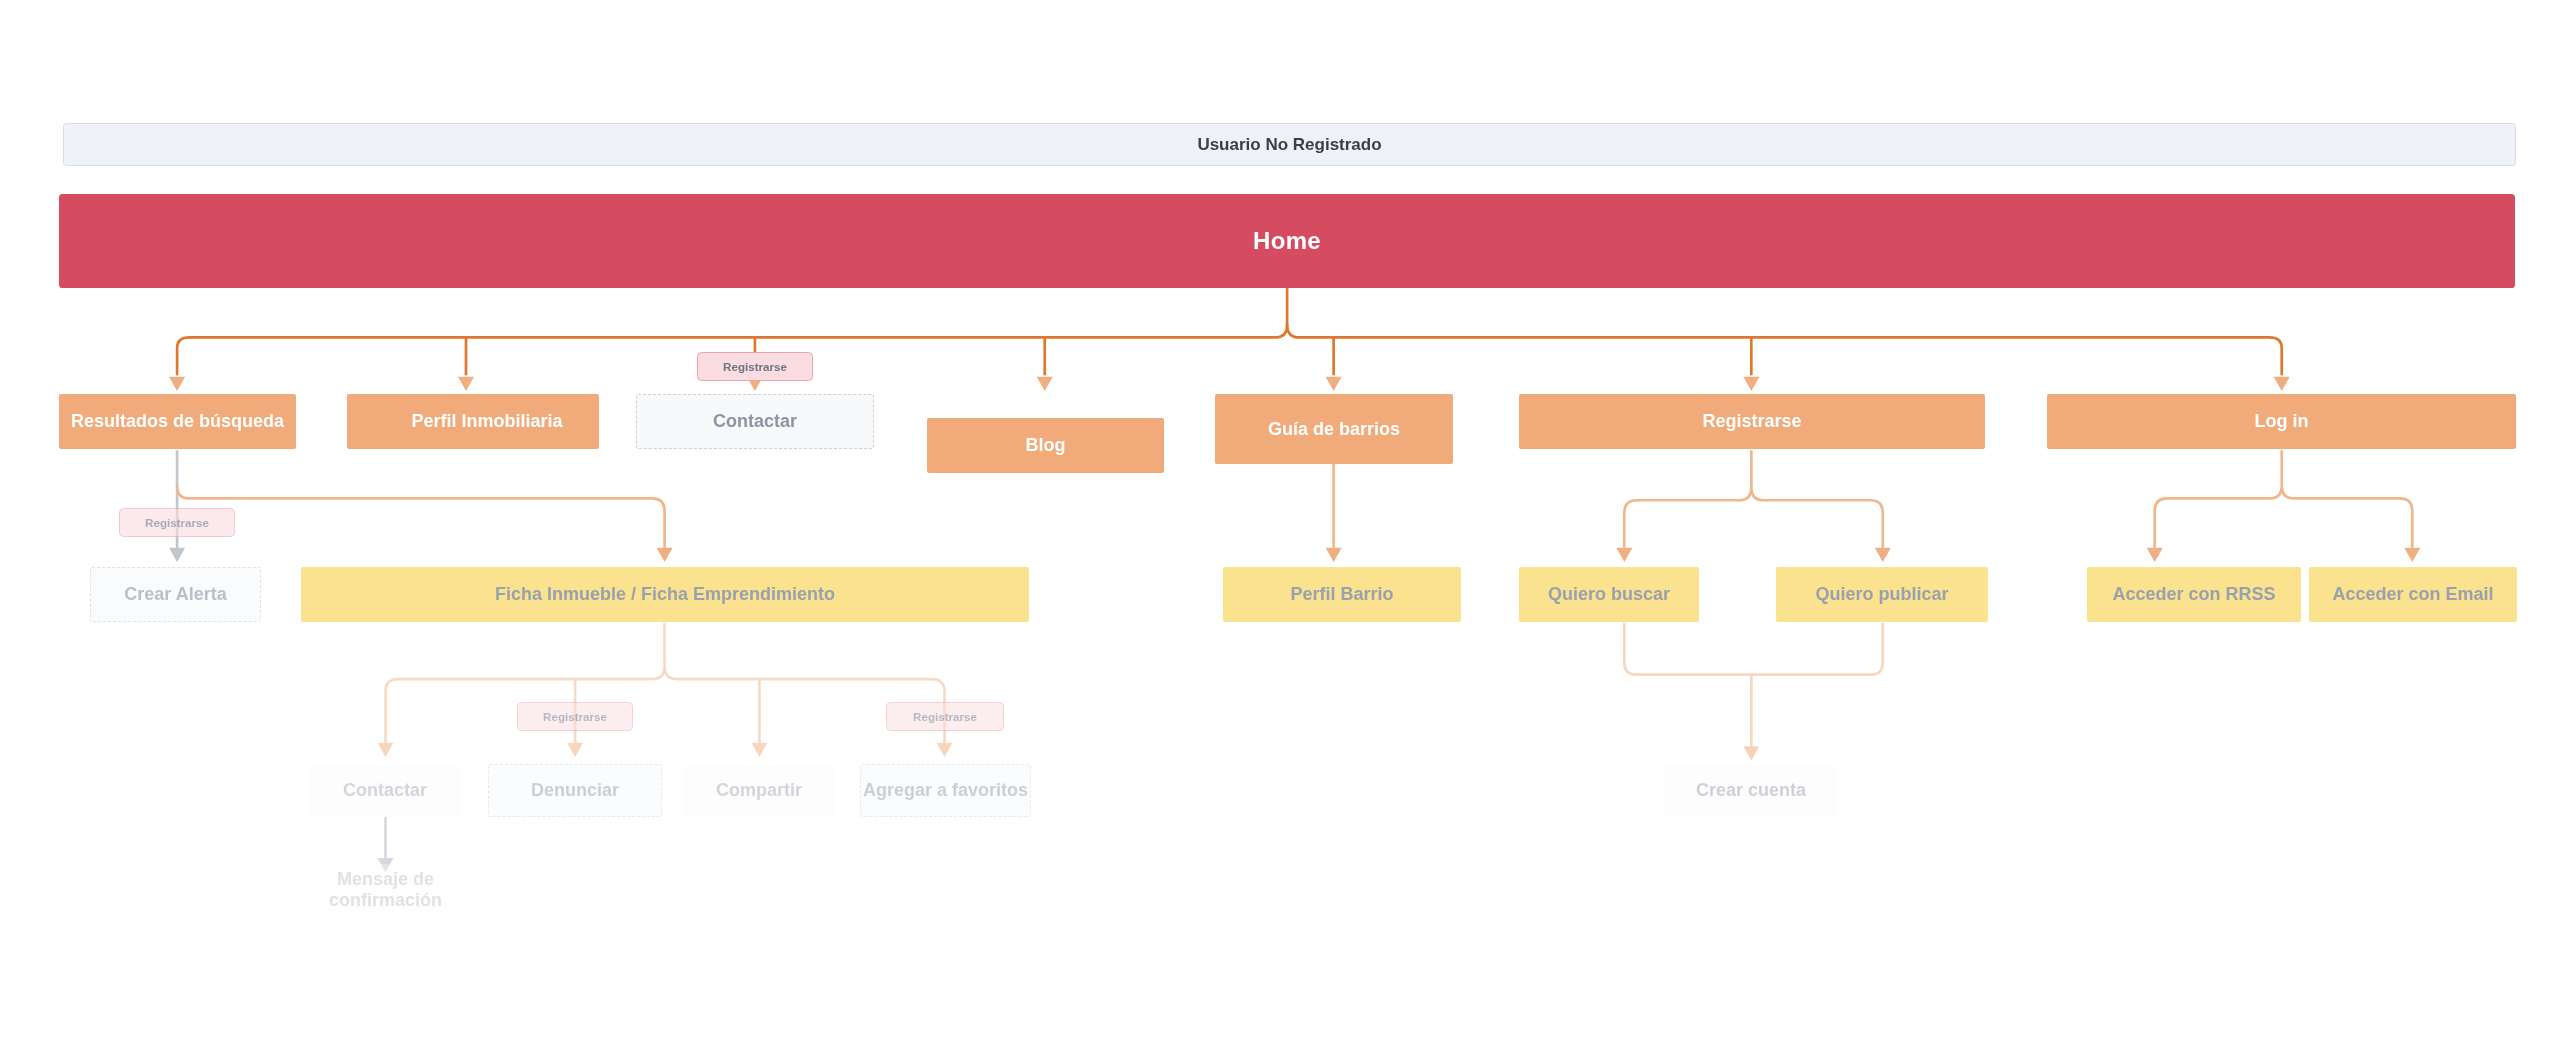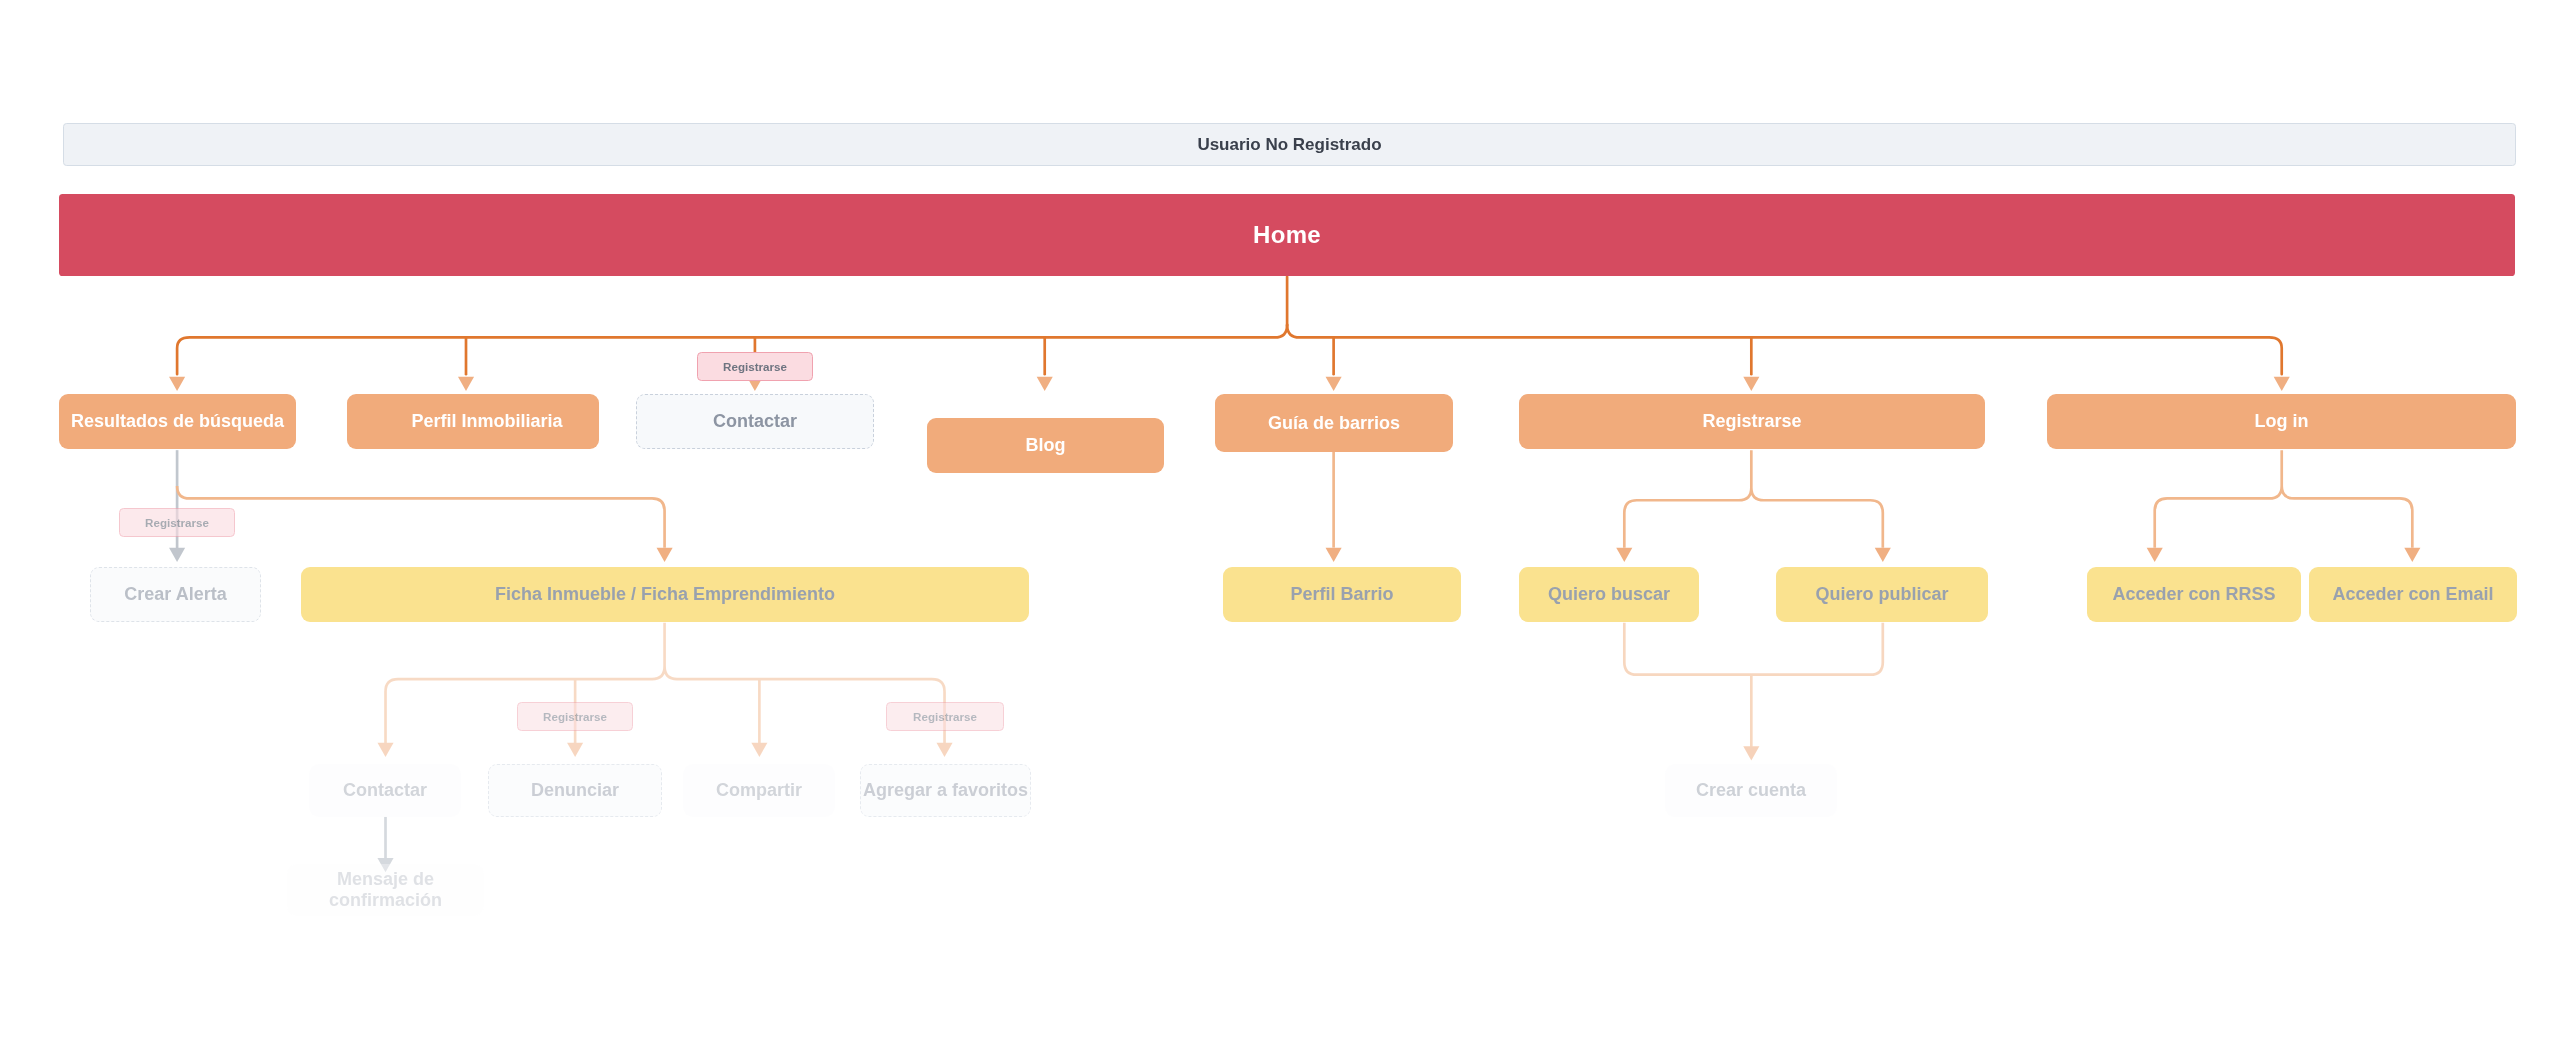--- a/index.html
+++ b/index.html
@@ -3,28 +3,28 @@
 <meta charset="utf-8">
 <style>
   html,body{margin:0;padding:0;background:#ffffff;}
   .canvas{
     position:relative;width:2576px;height:1047px;background:#ffffff;overflow:hidden;
     font-family:"Liberation Sans",sans-serif;
   }
   .connectors{position:absolute;left:0;top:0;width:2576px;height:1047px;}
   .node{
     position:absolute;display:flex;align-items:center;justify-content:center;
-    box-sizing:border-box;border-radius:9px;text-align:center;
+    box-sizing:border-box;border-radius:2px;text-align:center;
   }
   .topbar{
     left:63px;top:123px;width:2453px;height:43px;border-radius:3.6px;
     background:#EFF2F6;border:0.9px solid #D5DDE6;color:#3A404C;font-size:17px;font-weight:700;
   }
   .home{
-    left:59px;top:194px;width:2456px;height:82px;border-radius:3.6px;
+    left:59px;top:194px;width:2456px;height:94px;border-radius:3.6px;
     background:#D54B60;color:#ffffff;font-size:24px;font-weight:700;letter-spacing:0.3px;
   }
   .orange{background:#F1AB7B;color:#ffffff;font-size:18px;font-weight:700;}
   .yellow{background:#FAE28F;color:#99A1AE;font-size:18px;font-weight:700;}
   .ghost{
     background:#F7F9FB;border:1.8px dashed #C9D1DC;color:#8D95A3;font-size:18px;font-weight:700;
   }
   .plain{background:#FDFDFE;color:#A6ACB7;font-size:18px;font-weight:700;}
   .badge{
     position:absolute;display:flex;align-items:center;justify-content:center;
@@ -132,21 +132,21 @@
   </div>
   <div class="node orange" style="left:347px;top:394px;width:252px;height:55px;padding-left:28px;">
     <span>Perfil Inmobiliaria</span>
   </div>
   <div class="node ghost" style="left:636px;top:394px;width:238px;height:55px;">
     <span>Contactar</span>
   </div>
   <div class="node orange" style="left:927px;top:394px;width:237px;height:55px;margin-top:24px;">
     <span>Blog</span>
   </div>
-  <div class="node orange" style="left:1215px;top:394px;width:238px;height:58px;">
+  <div class="node orange" style="left:1215px;top:394px;width:238px;height:70px;">
     <span>Guía de barrios</span>
   </div>
   <div class="node orange" style="left:1519px;top:394px;width:466px;height:55px;">
     <span>Registrarse</span>
   </div>
   <div class="node orange" style="left:2047px;top:394px;width:469px;height:55px;">
     <span>Log in</span>
   </div>
 
   <div class="badge" style="left:697px;top:352px;width:116px;height:29px;">

